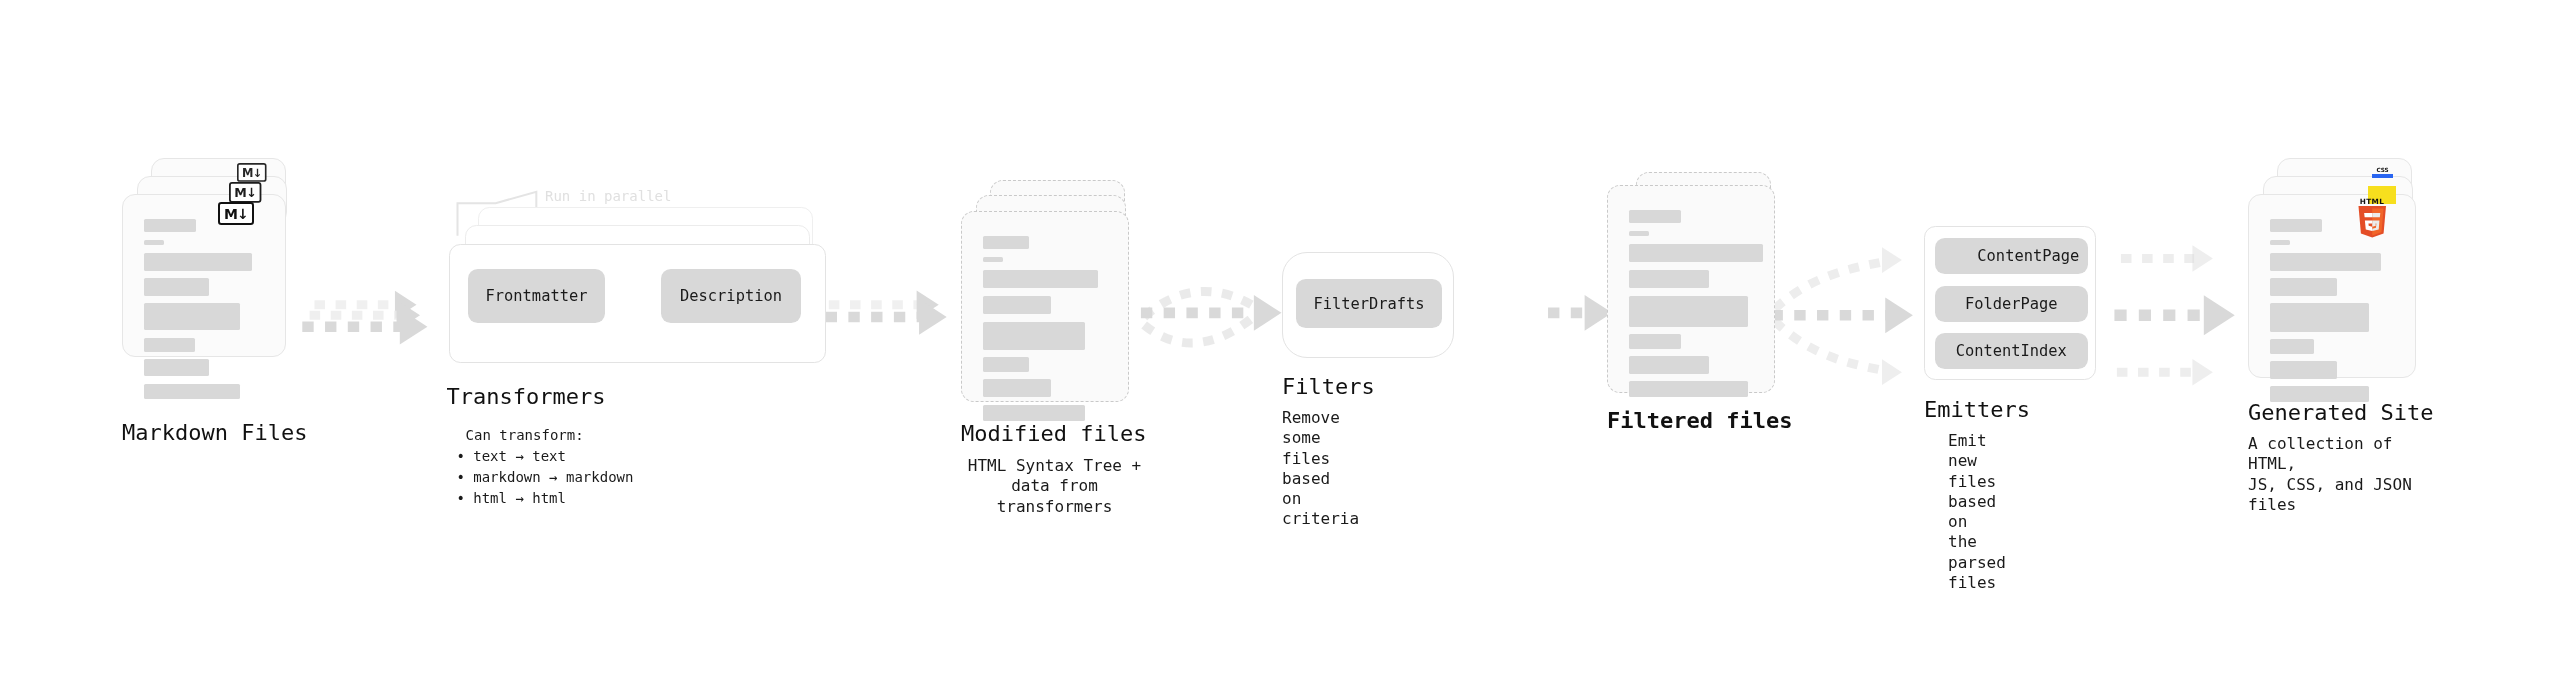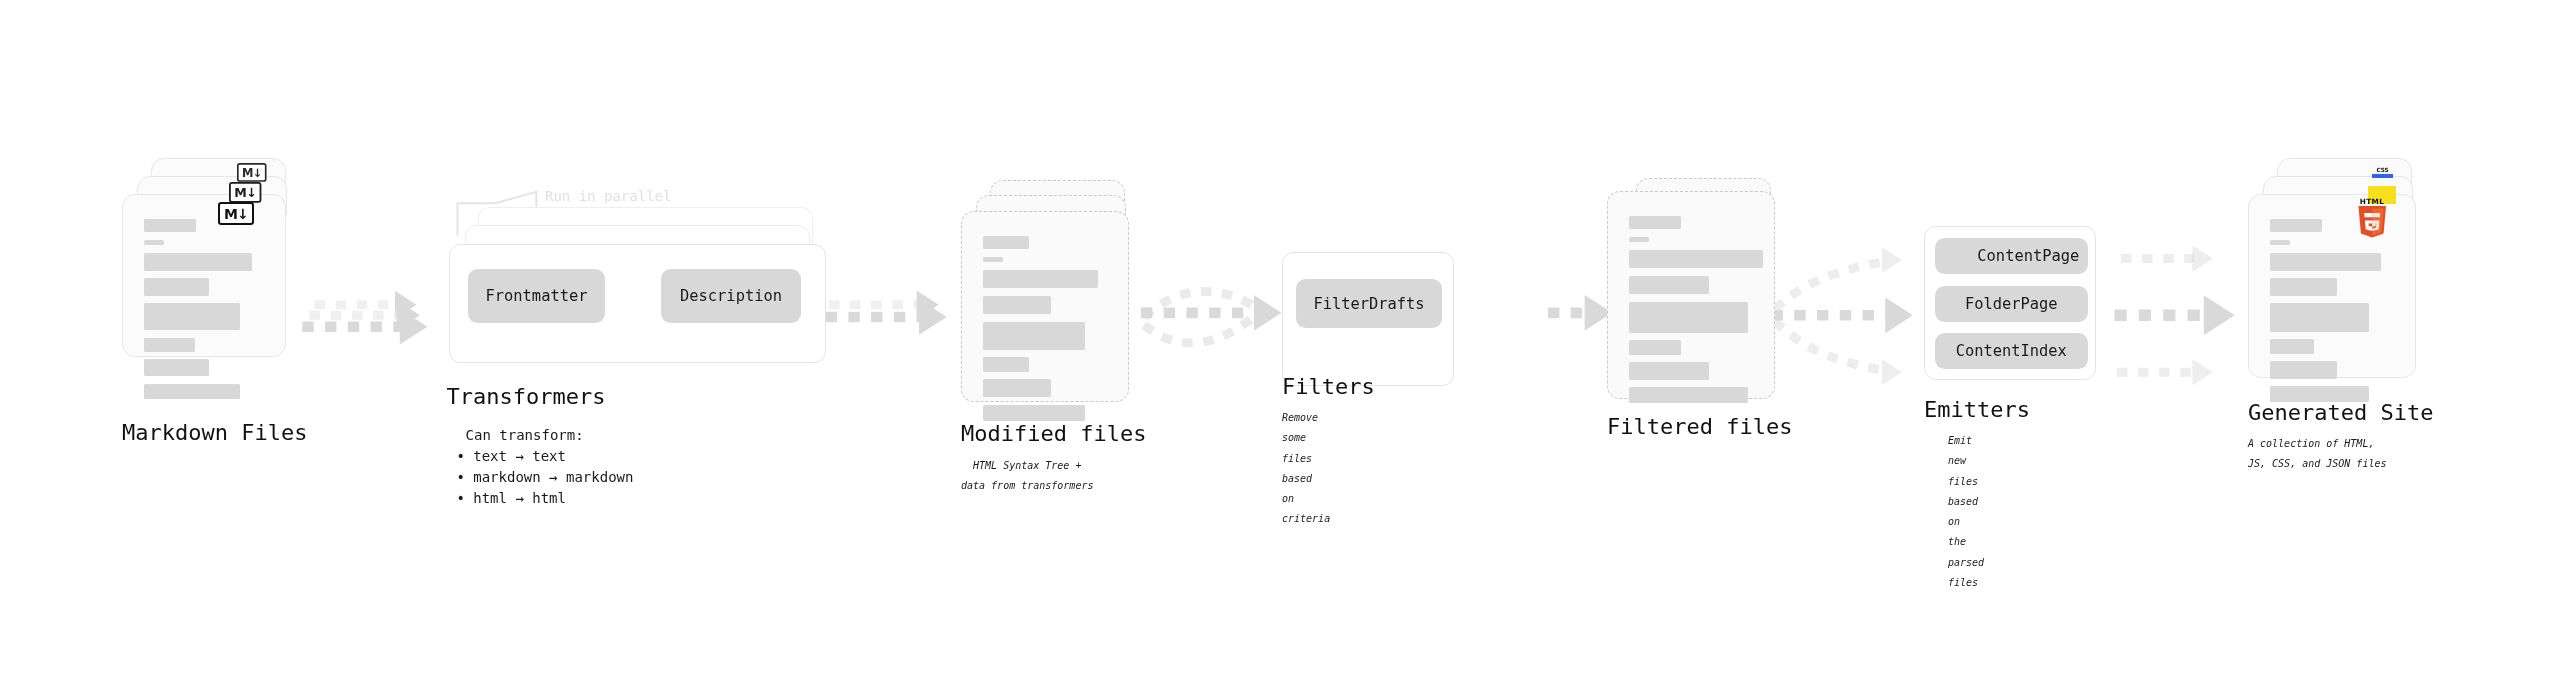--- a/index.html
+++ b/index.html
@@ -78,25 +78,24 @@
   
   .title {
     position: absolute;
     font-size: 22px;
     color: #111;
     white-space: nowrap;
     letter-spacing: 0px;
   }
   .subtitle {
     position: absolute;
-    font-size: 10px;
+    font-size: 16px;
     color: #1a1a1a;
     line-height: 20.3px;
     white-space: pre-line;
-    font-style: italic;
   }
   .bullets {
     position: absolute;
     font-size: 14px;
     color: #1a1a1a;
     line-height: 21px;
   }
   .bullets .lead { display: block; margin-left: 19px; }
   .bullets ul { list-style: none; padding-left: 9.8px; }
   .bullets li:before { content: "• "; }
@@ -295,31 +294,31 @@
           <div class="bar" style="width:102px;height:16.3px;"></div>
         </div>
       </div>
     </div>
     <div class="title" style="left:0px; top:241px;">Modified files</div>
     <div class="subtitle" style="left:0px; top:276px;text-align:center;">HTML Syntax Tree +
 data from transformers</div>
   </div>
 
   <div class="stage" style="left:1282px; top:252px;">
-    <div class="procbox" style="left:0px; top:0px; width:172px; height:134px;">
+    <div class="procbox" style="left:0px; top:0px; width:172px; height:106px;border-radius:25px;">
       <div class="pill" style="position:absolute;left:13px;top:26px;width:146px;height:49px;">
         <span>FilterDrafts</span>
       </div>
     </div>
     <div class="title" style="left:0px; top:122px;">Filters</div>
     <div class="subtitle" style="left:0px; top:156px;">Remove some files based
 on criteria</div>
   </div>
 
-  <div class="stage" style="left:1607px; top:178px;">
+  <div class="stage" style="left:1607px; top:172px;font-weight:bold;">
     <div class="docstack" style="width:179px;height:260px;">
       <div class="doc dashed" style="left:29px; top:0px; width:135px; height:41px;"></div>
       <div class="doc dashed" style="left:0px; top:13px; width:168px; height:208px;">
         <div class="bars">
           <div class="bar" style="width:52px;height:13px;"></div>
           <div class="bar" style="width:19.5px;height:5.7px;"></div>
           <div class="bar" style="width:134px;height:18.7px;margin-top:4.9px;"></div>
           <div class="bar" style="width:80px;height:18.7px;"></div>
           <div class="bar" style="width:119px;height:31px;"></div>
           <div class="bar" style="width:52px;height:14.6px;"></div>

